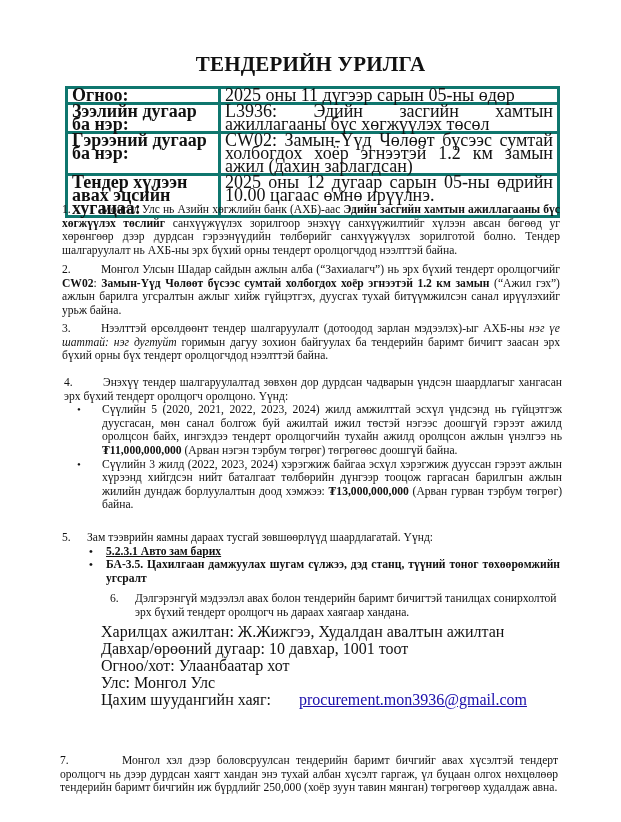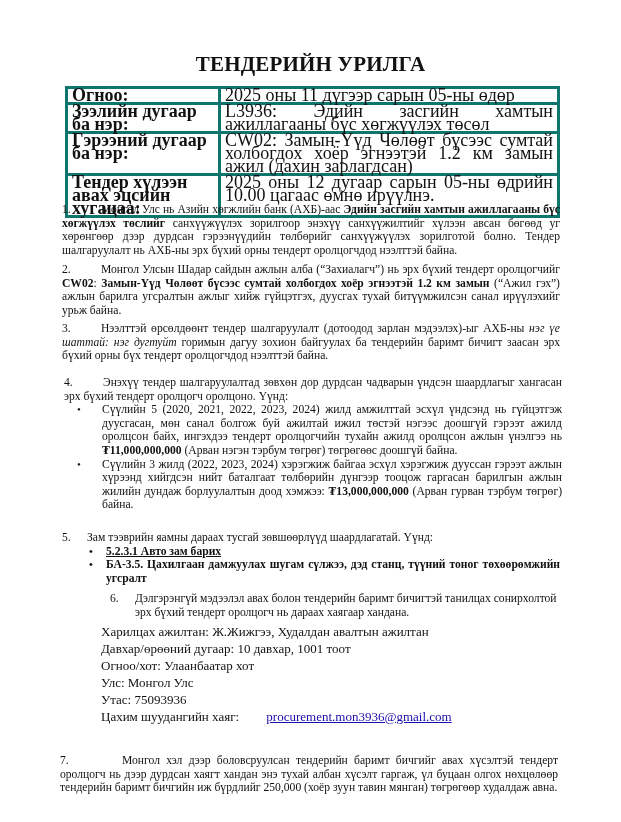--- a/index.html
+++ b/index.html
@@ -25,21 +25,21 @@
   table.info td.val { text-align: justify; }
   .para { position: absolute; left: 62px; width: 498px; text-align: justify; }
   .num { display: inline-block; width: 39px; }
   .b { font-weight: bold; }
   .i { font-style: italic; }
   ul.bul { margin: 0; padding: 0; list-style: none; }
   ul.bul li { position: relative; padding-left: 38px; text-align: justify; }
   ul.bul li .dot {
     position: absolute; left: 13px; top: 0; font-size: 11px;
   }
-  .contact { position: absolute; left: 101px; line-height: 16.9px; font-size: 13px; }
+  .contact { position: absolute; left: 101px; line-height: 16.9px; font-size: 16px; }
   .link { color: #1a0dab; text-decoration: underline; padding-left: 24px; }
   .p7 { left: 60px; width: 498px; margin-top: 16px; }
   .p7 .num { width: 40px; margin-left: 0; }
 </style>
 </head>
 <body>
 
 <div class="page">
 
   <div class="title">ТЕНДЕРИЙН УРИЛГА</div>
@@ -109,21 +109,20 @@
     <div style="padding-left:25px; text-indent:-25px; text-align:left;margin-left:48px;">
       <span class="num" style="width:25px; text-indent:0;">6.</span><span>Дэлгэрэнгүй мэдээлэл авах болон тендерийн баримт бичигтэй танилцах сонирхолтой эрх бүхий тендерт оролцогч нь дараах хаягаар хандана.</span>
     </div>
   </div>
 
   <div class="contact" style="top:624px;">
     <div>Харилцах ажилтан: Ж.Жижгээ, Худалдан авалтын ажилтан</div>
     <div>Давхар/өрөөний дугаар: 10 давхар, 1001 тоот</div>
     <div>Огноо/хот: Улаанбаатар хот</div>
     <div>Улс: Монгол Улс</div>
-    <div>Утас: 75093936</div>
     <div>
       <span>Цахим шуудангийн хаяг: </span><a class="link">procurement.mon3936@gmail.com</a>
     </div>
   </div>
 
   <div class="para p7" style="top:738px;">
     <div style="padding-left:0; text-align:justify;">
       <span class="num" style="width:62px; margin-left:0;">7.</span><span>Монгол хэл дээр боловсруулсан тендерийн баримт бичгийг авах хүсэлтэй тендерт оролцогч нь дээр дурдсан хаягт хандан энэ тухай албан хүсэлт гаргаж, үл буцаан олгох нөхцөлөөр тендерийн баримт бичгийн иж бүрдлийг 250,000 (хоёр зуун тавин мянган) төгрөгөөр худалдаж авна.</span>
     </div>
   </div>

